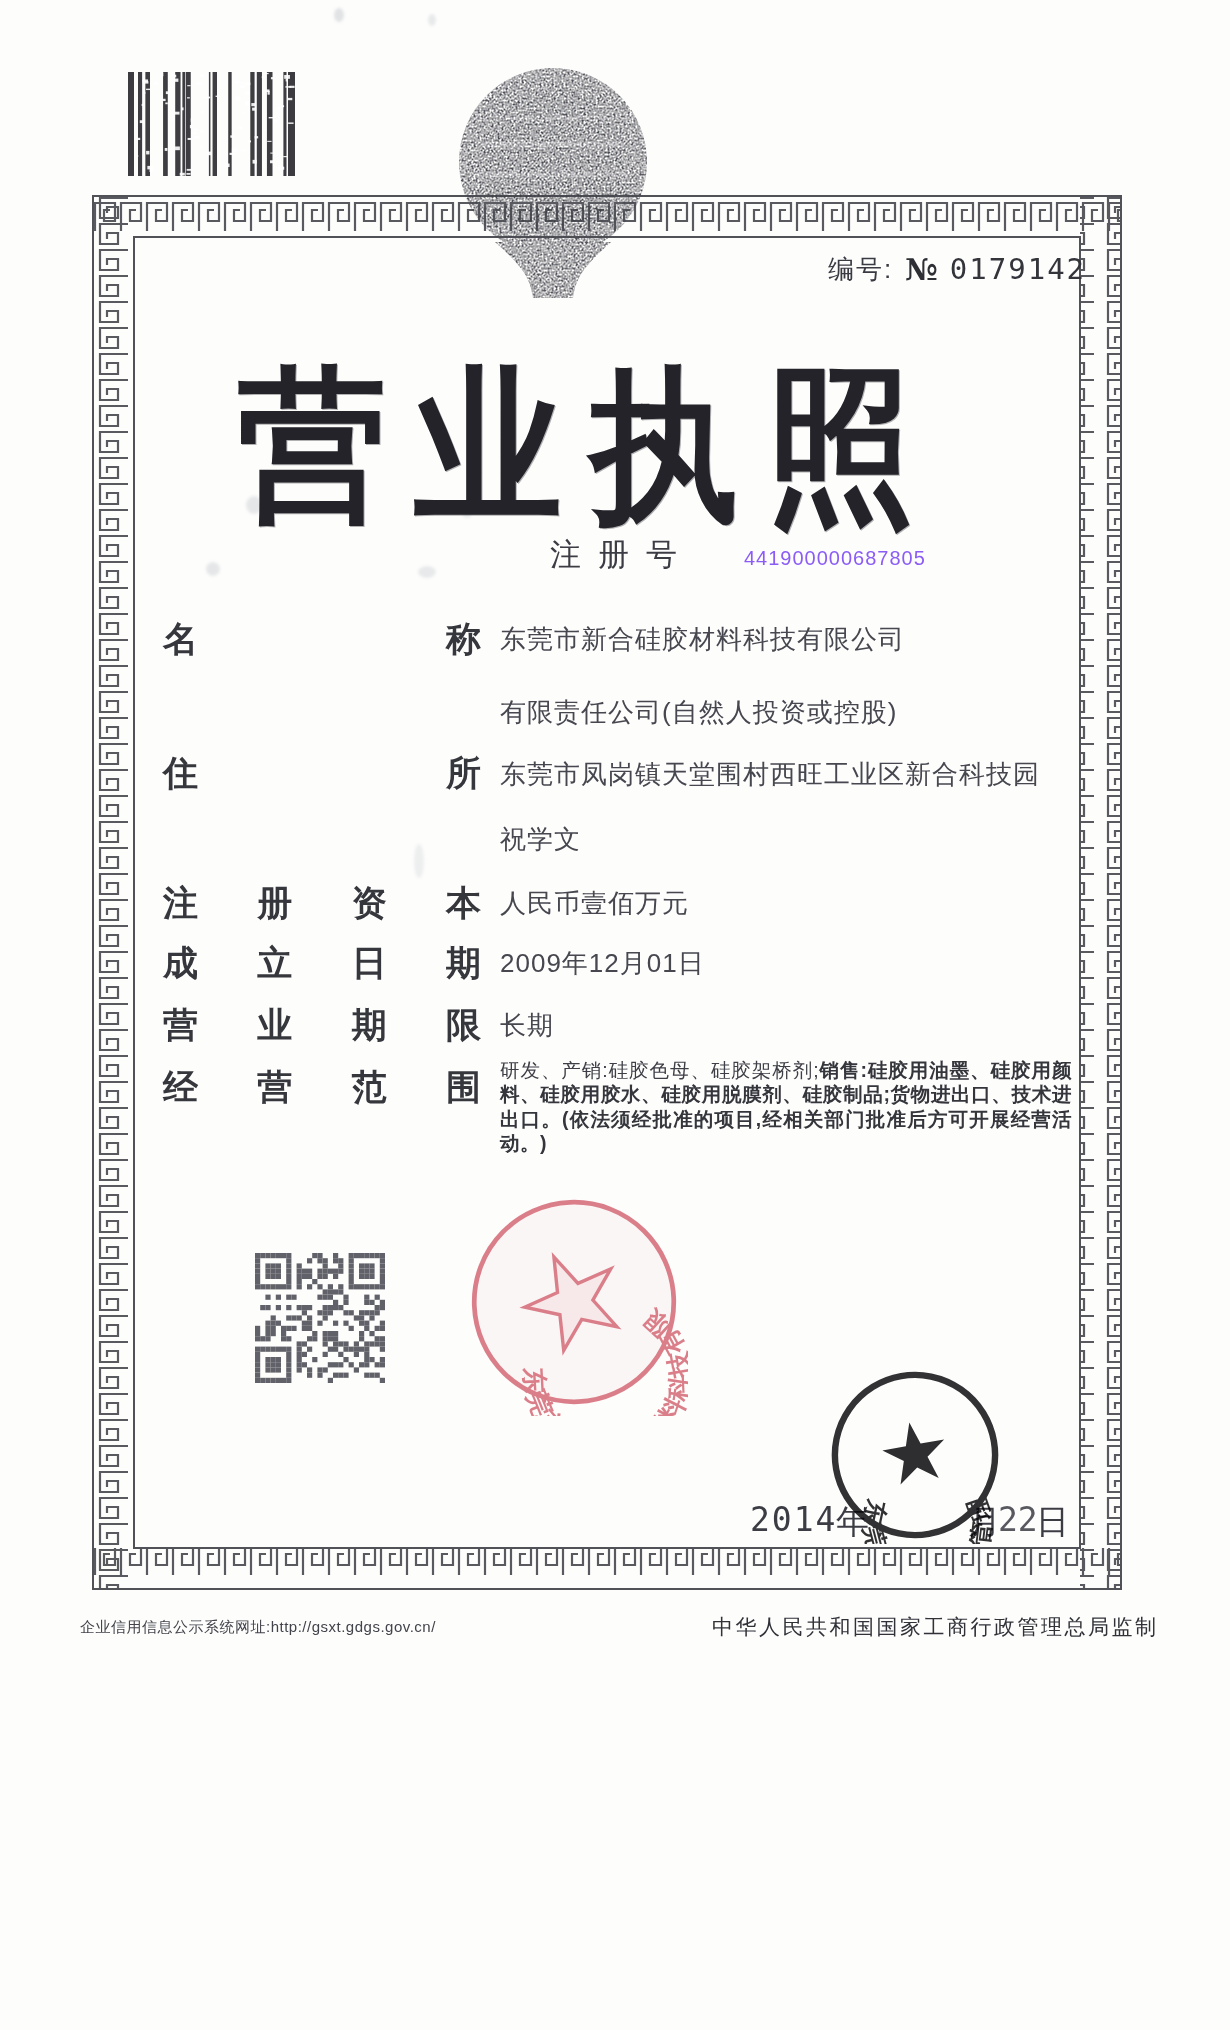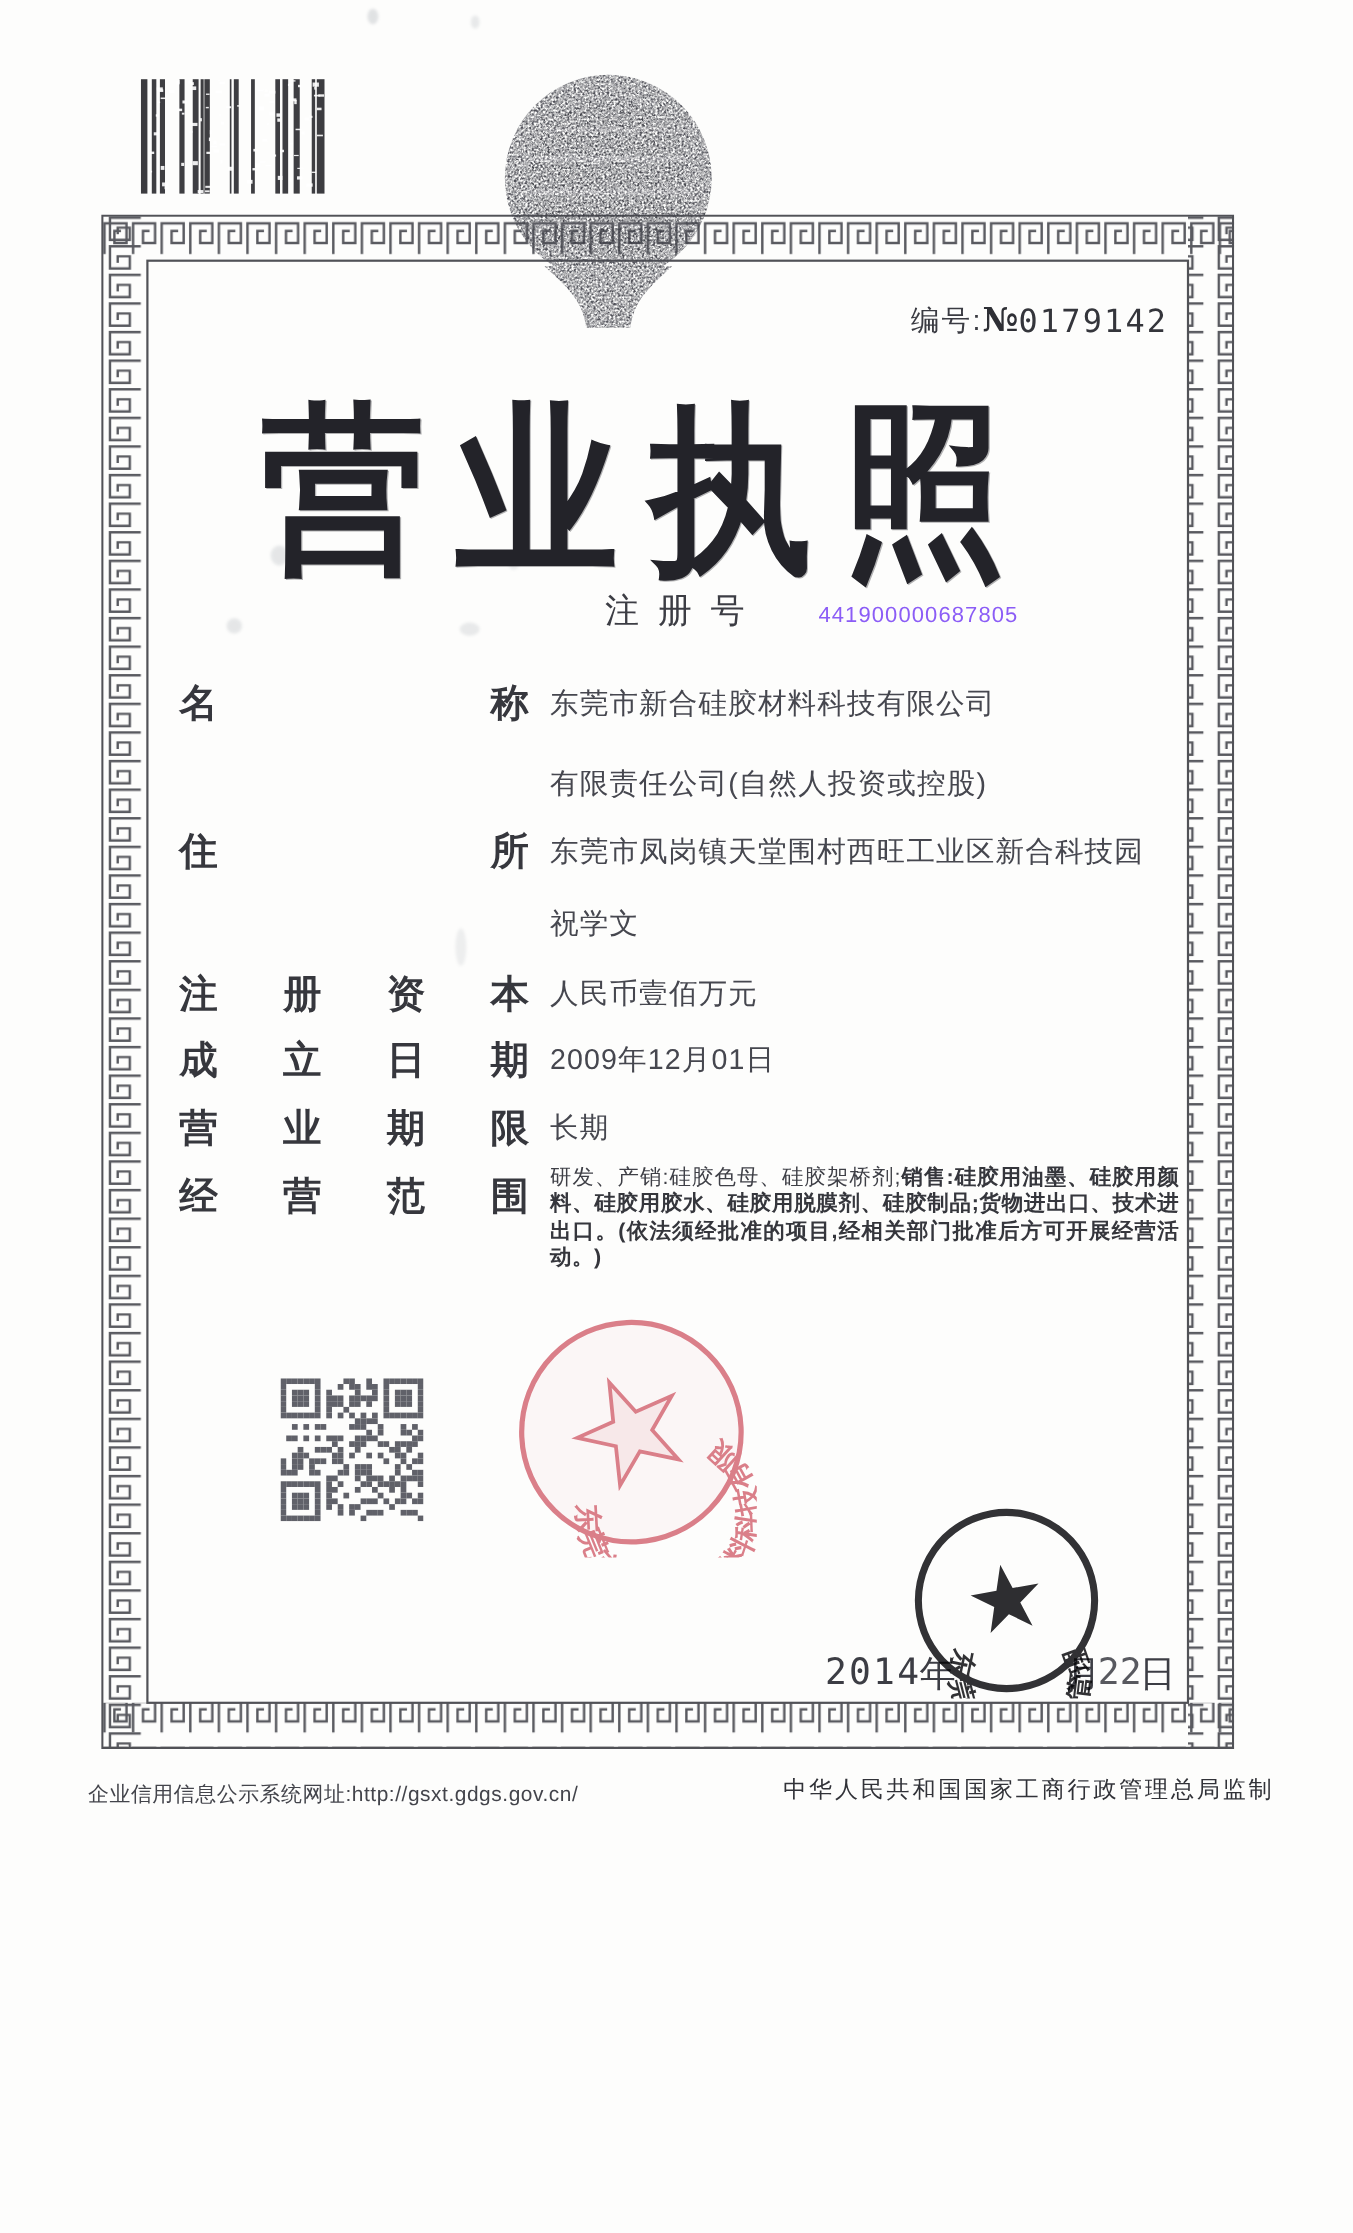--- a/index.html
+++ b/index.html
@@ -5,21 +5,21 @@
   html,body{margin:0;padding:0;background:#ffffff;}
   #page{position:relative;width:1230px;height:2030px;background:#fdfdfc;overflow:hidden;
         font-family:"Liberation Sans",sans-serif;}
   .abs{position:absolute;}
   
   #frame{left:92px;top:195px;z-index:1;}
   
   #barcode{left:128px;top:70px;z-index:2;opacity:.92;}
   #emblem{left:452px;top:64px;z-index:2;opacity:.94;}
   
-  .serial{left:828px;top:252px;z-index:3;display:flex;align-items:flex-end;color:#3a3b42;margin-top:22px;}
+  .serial{left:828px;top:252px;z-index:3;display:flex;align-items:flex-start;gap:12px;color:#3a3b42;}
   .serial .lbl{font-size:26px;letter-spacing:2px;}
   .serial .no{font-family:"DejaVu Serif",serif;font-weight:bold;font-size:30px;color:#2e2f35;}
   .serial .num{font-family:"DejaVu Sans Mono",monospace;font-size:29px;letter-spacing:2px;color:#34353b;}
   
   .title{left:238px;top:336px;width:676px;z-index:3;font-size:148px;font-weight:800;color:#232329;
          text-align:justify;text-align-last:justify;transform:scaleY(1.12);transform-origin:top left;
          text-shadow:1px 1px 0 rgba(35,35,41,.35);}
   
   .regline{left:550px;top:534px;z-index:3;display:flex;align-items:baseline;gap:50px;}
   .regline .lbl{font-size:31px;color:#3c3d44;letter-spacing:17px;}
@@ -38,21 +38,21 @@
   .dateline{z-index:3;font-size:33px;color:#3c3d44;}
   .d-year{left:750px;top:1500px;font-family:"DejaVu Sans Mono",monospace;letter-spacing:2px;}
   .d-yu{left:836px;top:1500px;}
   .d-mu{left:968px;top:1500px;}
   .d-day{left:998px;top:1500px;font-family:"DejaVu Sans Mono",monospace;opacity:.85;}
   .d-du{left:1036px;top:1500px;}
   
   #redseal{left:460px;top:1188px;z-index:4;mix-blend-mode:multiply;opacity:.8;}
   #blackstamp{left:826px;top:1366px;z-index:4;mix-blend-mode:multiply;opacity:.9;}
   
-  .footer-left{left:80px;top:1618px;z-index:3;font-size:19px;color:#43444b;letter-spacing:.5px;}
+  .footer-left{left:80px;top:1618px;z-index:3;font-size:15px;color:#43444b;letter-spacing:.5px;}
   .footer-right{left:712px;top:1613px;z-index:3;font-size:21px;color:#313238;letter-spacing:2.5px;}
   
   .smudge{z-index:2;background:#7d858f;border-radius:50%;filter:blur(1.5px);}
 </style>
 </head>
 <body>
 
 <div id="page">
 
   <svg id="frame" class="abs" width="1030" height="1395">

